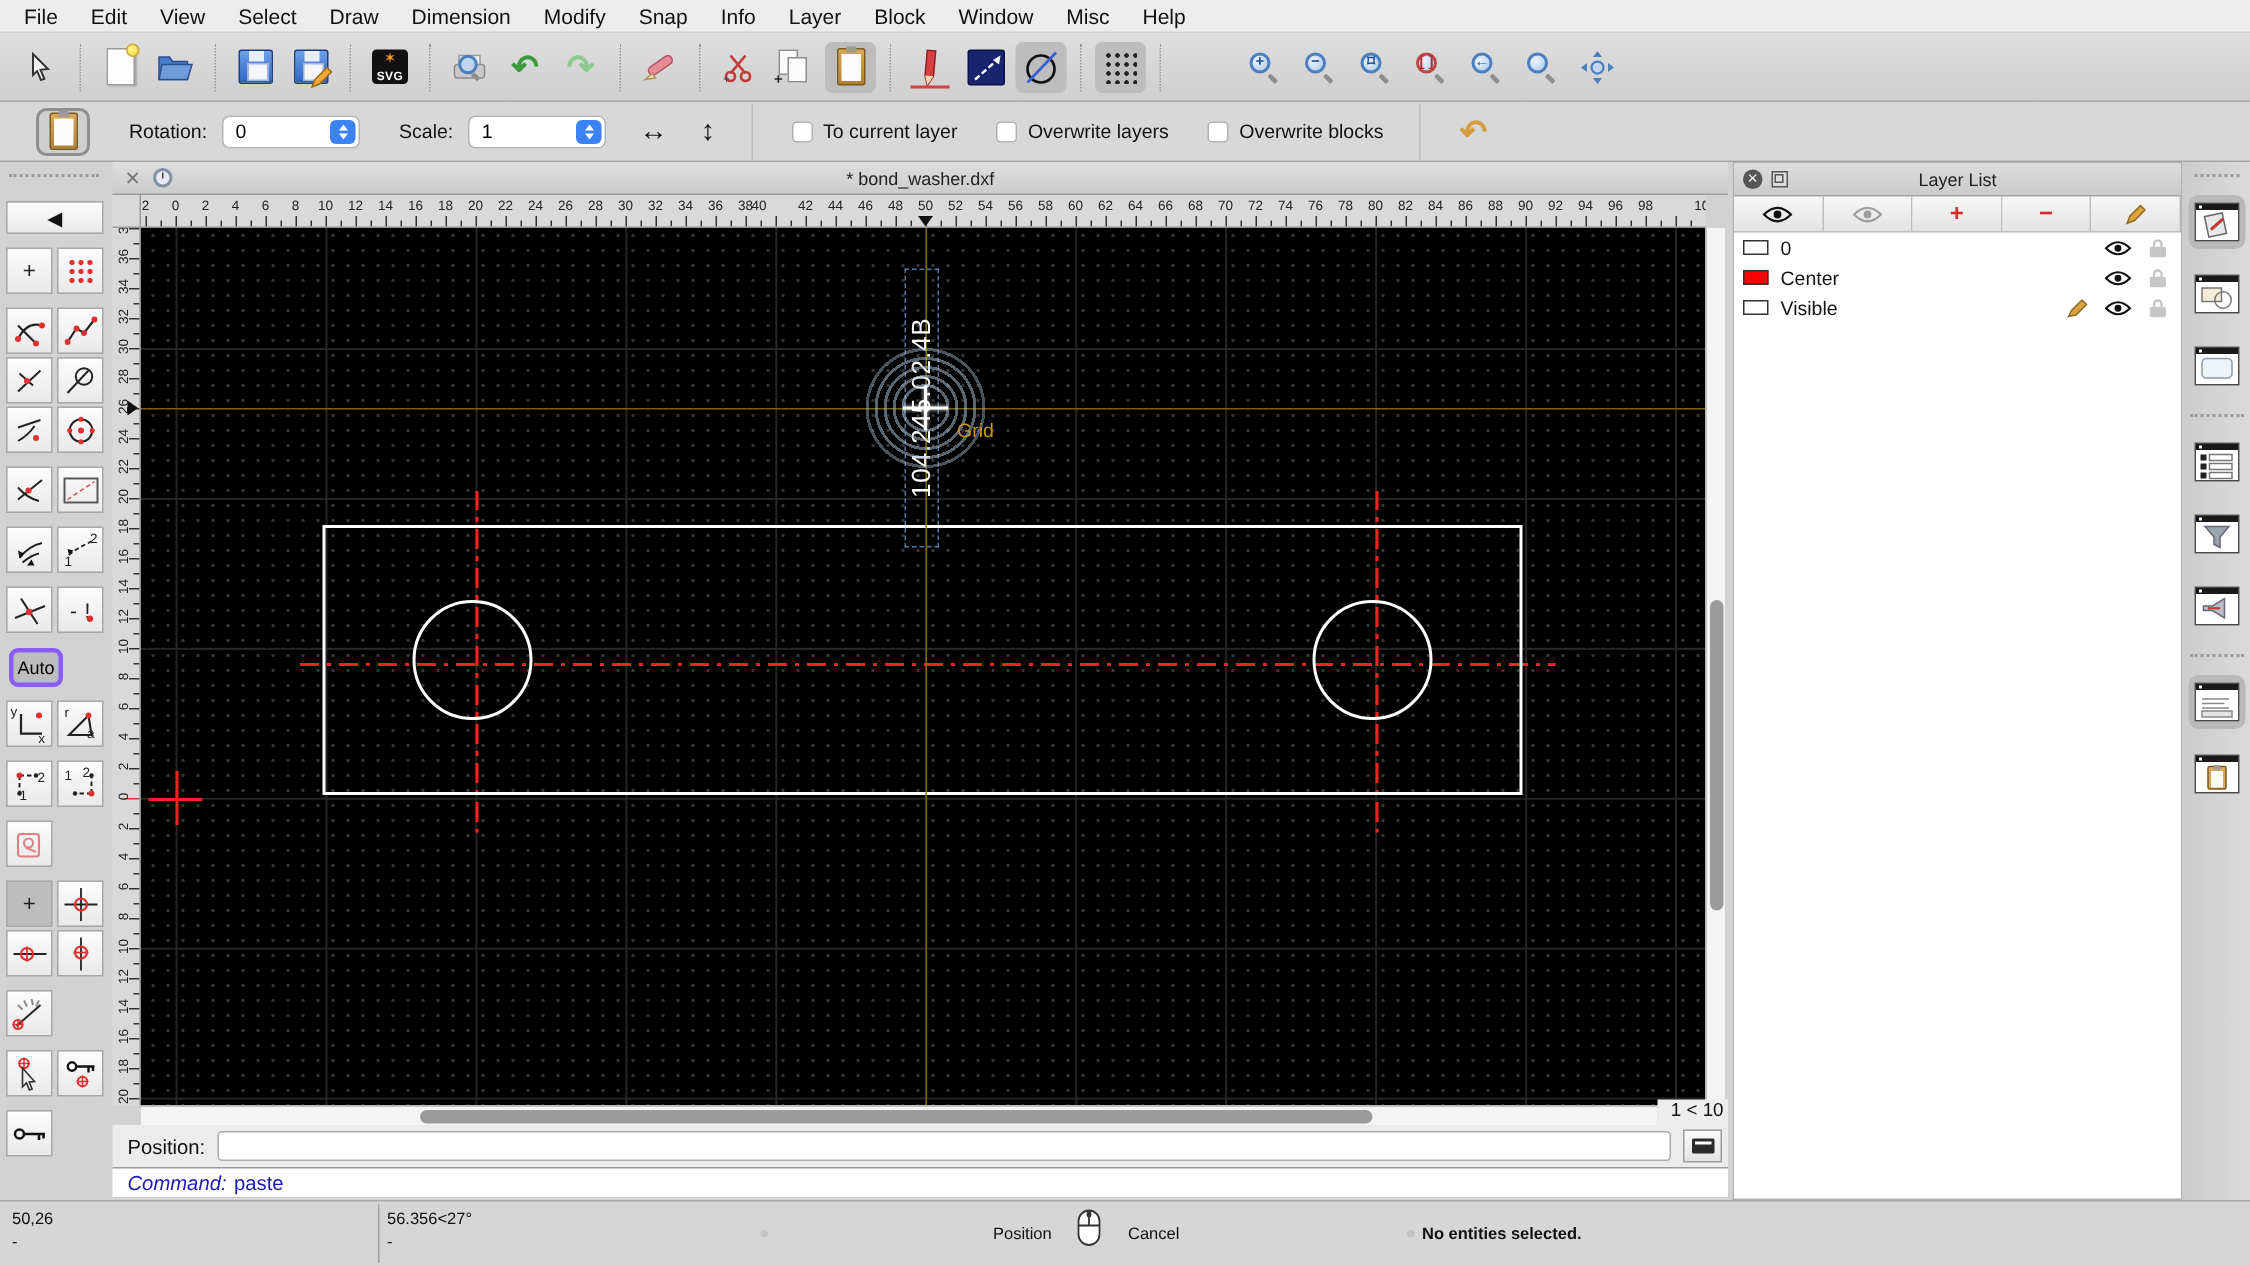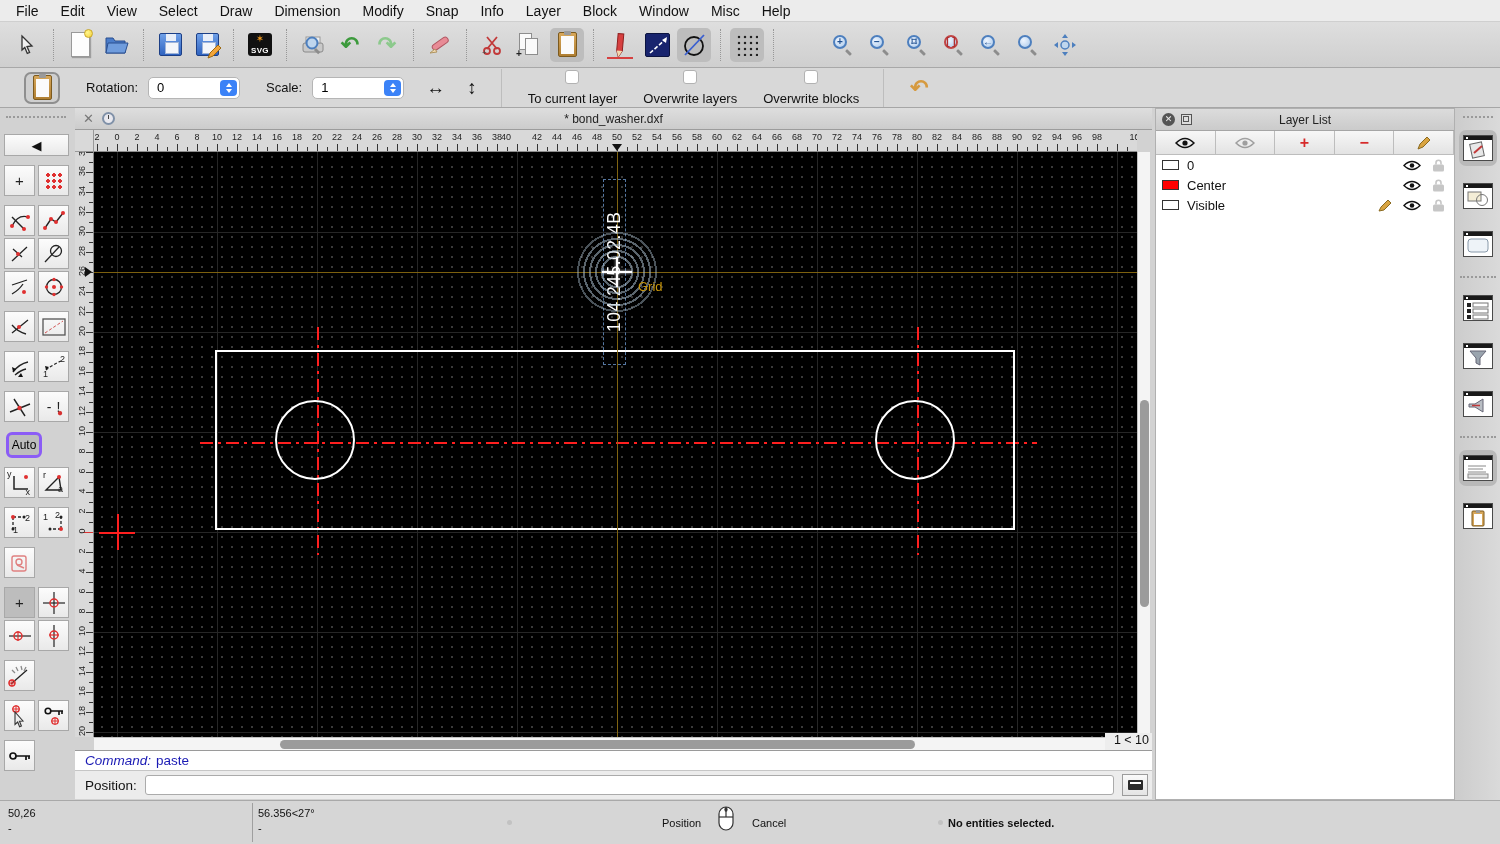--- a/index.html
+++ b/index.html
@@ -69,21 +69,21 @@
   .spinwrap { position:relative; margin-left:10px; }
   .spinwrap input { width:92px; height:22px; border:1px solid #b5b5b5; border-radius:5px; padding:0 22px 0 8px;
     font-size:13px; background:#fff; }
   .stepper { position:absolute; right:3px; top:3px; width:17px; height:16px; background:#3b82f7; border-radius:4px;
     display:flex; flex-direction:column; align-items:center; justify-content:center; gap:2px;}
   .stepper .up { width:0; height:0; border-left:3px solid transparent; border-right:3px solid transparent;
     border-bottom:4px solid #fff;}
   .stepper .dn { width:0; height:0; border-left:3px solid transparent; border-right:3px solid transparent;
     border-top:4px solid #fff;}
   .flipbtn { font-size:19px; font-weight:bold; color:#111; margin-left:22px; }
-  .cbwrap { display:flex; align-items:center; gap:7px; margin-left:26px;flex-direction:column; }
+  .cbwrap { display:flex; align-items:center; gap:7px; margin-left:26px; }
   .cb { width:14px; height:14px; background:#fff; border:1px solid #b2b2b2; border-radius:3px; }
   .tb2sep { width:1px; height:38px; background:#bdbdbd; margin-left:24px; }
   .undo-orange { font-size:22px; font-weight:bold; color:#d69a3f; margin-left:26px; transform:scaleX(-1); }
 
   
   #tabbar { position:absolute; left:75px; top:108px; width:1077px; height:22px;
     background:linear-gradient(#dedede,#cccccc); border-bottom:1px solid #9c9c9c;
     display:flex; align-items:center; font-size:12px; color:#222; }
   #tab-close { color:#777; font-size:13px; margin-left:8px; }
   #tab-icon { width:13px; height:13px; border-radius:50%; border:2px solid #8091a8; background:#e8e8ee;
@@ -950,30 +950,30 @@
 
 <div id="vscroll">
     <div id="vthumb" style="top:248px;height:207px"></div>
   </div>
 <div id="hscroll">
     <div id="hthumb" style="left:186px;width:635px"></div>
   </div>
 <div id="pageind">1 &lt; 10</div>
 
 <div id="cmd-dock">
-  <div id="cmd-line">
-    <span class="cmdlbl">Command:</span>
-    <span class="cmdval">paste</span>
-  </div>
   <div id="pos-row">
     <label>Position:</label>
     <input id="pos-input" value="" style="">
     <div id="kbd-btn">
         <i></i>
       </div>
+  </div>
+  <div id="cmd-line">
+    <span class="cmdlbl">Command:</span>
+    <span class="cmdval">paste</span>
   </div>
 </div>
 
 <div id="statusbar">
   <div class="stcol" style="left:8px">
     <div>50,26</div>
       <div>-</div>
   </div>
   <div class="stdiv" style="left:252px"></div>
   <div class="stcol" style="left:258px">

